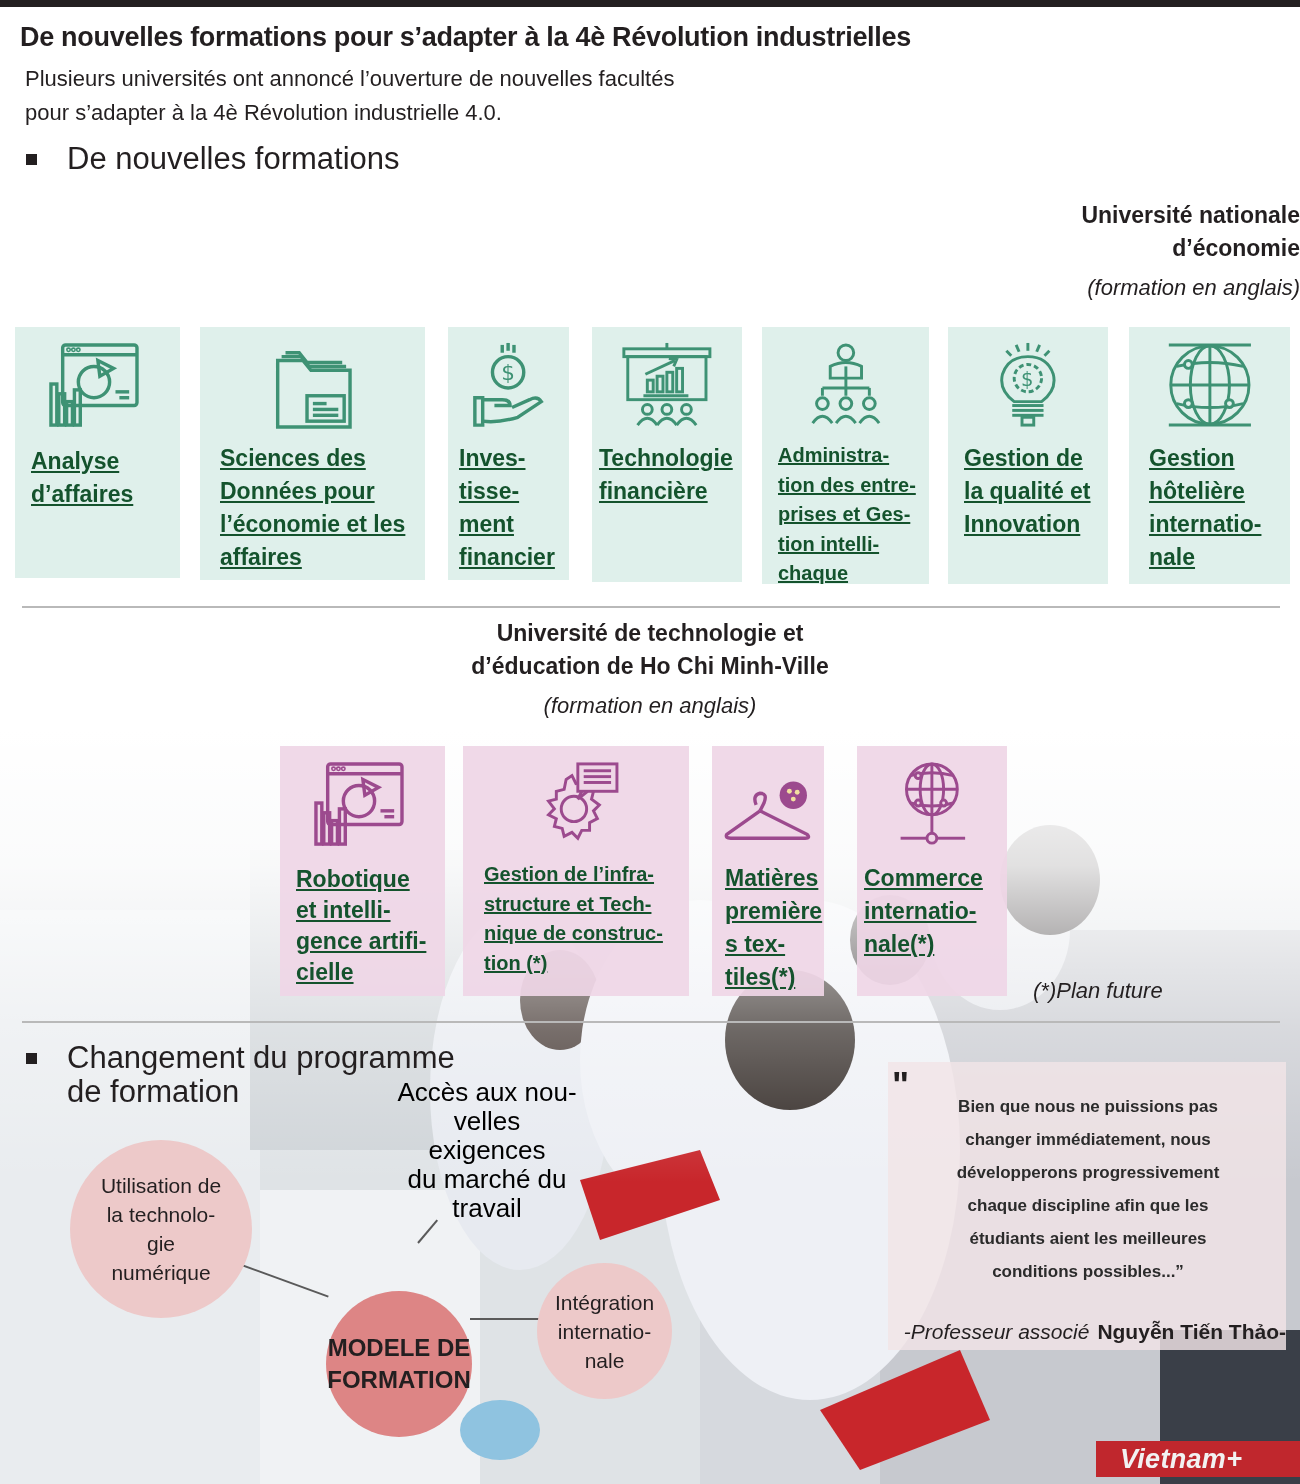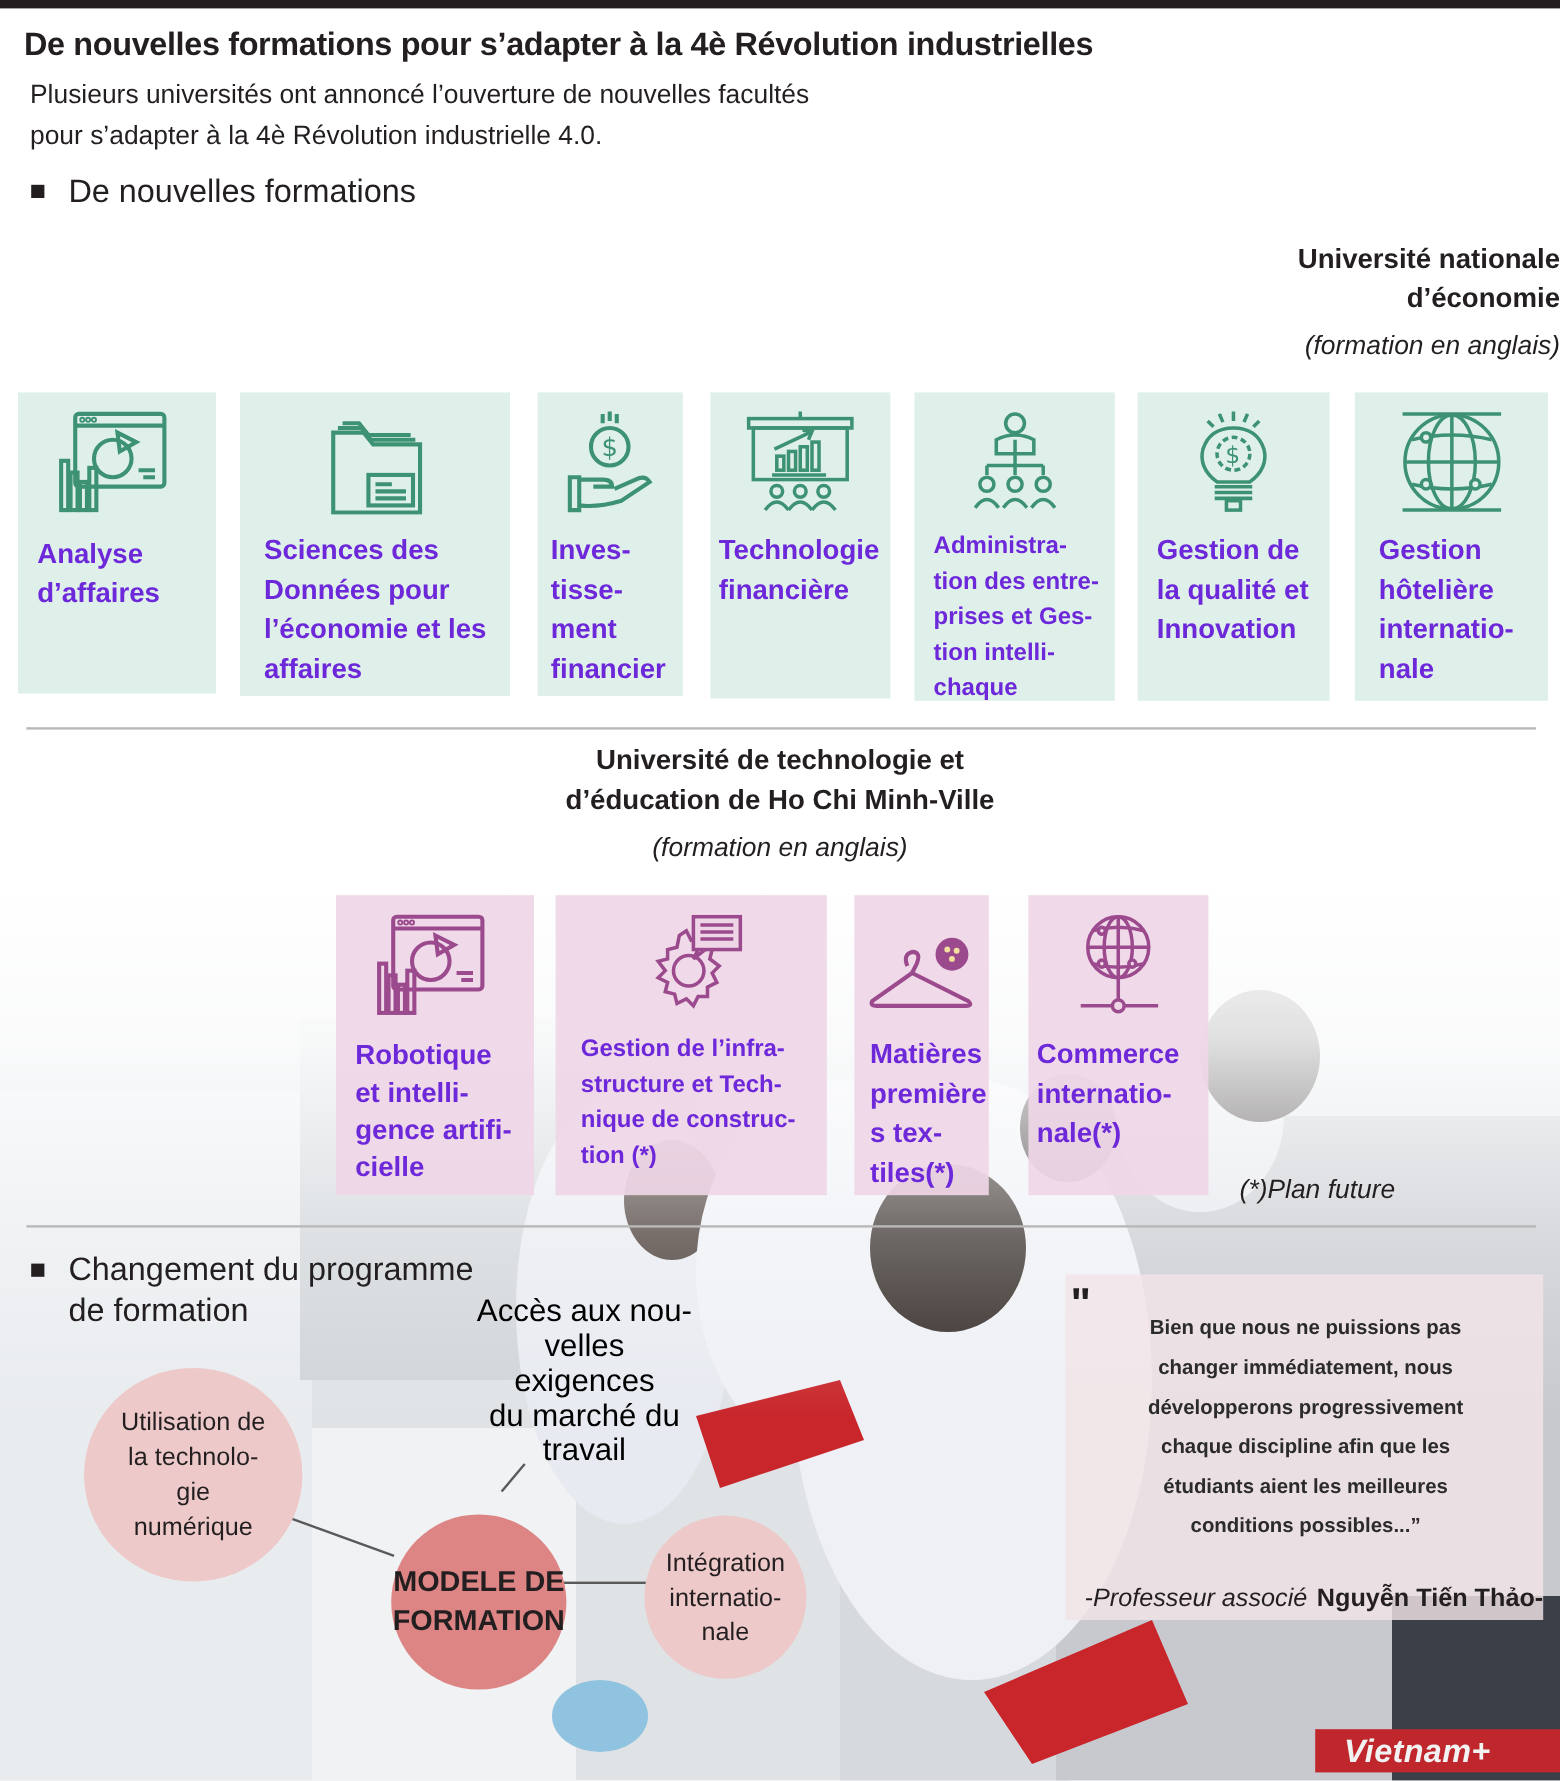--- a/index.html
+++ b/index.html
@@ -3,34 +3,34 @@
 <meta charset="utf-8">
 <style>
   * { box-sizing: border-box; margin: 0; padding: 0; }
   html, body { width: 1300px; height: 1484px; overflow: hidden; background: #ffffff; }
   body { font-family: "Liberation Sans", "DejaVu Sans", sans-serif; color: #231f20; position: relative; }
 
   .topbar { position: absolute; left: 0; top: 0; width: 1300px; height: 7px; background: #231f20; }
 
   .title { position: absolute; left: 20px; top: 22px; font-size: 27px; font-weight: bold; letter-spacing: -0.3px; white-space: nowrap; }
   .subtitle { position: absolute; left: 25px; top: 62px; font-size: 22px; line-height: 34px; color: #231f20; }
-  .section { position: absolute; left: 26px; font-size: 27px; display: flex; align-items: center; gap: 20px; }
+  .section { position: absolute; left: 26px; font-size: 31px; display: flex; align-items: center; gap: 30px; }
   .section .bullet { width: 11px; height: 11px; background: #231f20; display: inline-block; }
   .section .txt { line-height: 34px; }
 
   .uni-head { position: absolute; left: 0; width: 1300px; text-align: center; }
   .uni-head .name { font-size: 23px; font-weight: bold; line-height: 33px; }
   .uni-head .sub { font-size: 22px; font-style: italic; margin-top: 10px; }
 
   .tile { position: absolute; padding: 0; }
   .tile.green { background: #dff0eb; }
   .tile.pink { background: rgba(239, 214, 230, 0.92); }
   .tile .icon { position: absolute; left: 0; right: 0; top: 14px; height: 90px; display: flex; justify-content: center; }
   .tile .icon svg { height: 88px; }
-  .tile .label { position: absolute; font-size: 23px; font-weight: bold; line-height: 33px; color: #6d28d9; }
+  .tile .label { position: absolute; font-size: 23px; font-weight: bold; line-height: 33px; color: #14532d; text-decoration: underline; }
   .tile .label.sm { font-size: 20px; line-height: 29.5px; }
 
   .divider { position: absolute; height: 2px; background: #b9b9b9; }
 
   
   .photo { position: absolute; left: 0; top: 730px; width: 1300px; height: 754px; overflow: hidden; }
   .photo .fade { position: absolute; left: 0; top: 0; width: 1300px; height: 754px;
     background: linear-gradient(to bottom, rgba(255,255,255,1) 0%, rgba(255,255,255,0.85) 18%, rgba(255,255,255,0.3) 40%, rgba(255,255,255,0) 60%); }
   .photo .lab { position: absolute; }
 
@@ -389,21 +389,21 @@
 
 <div class="bubble light" style="left:70px;top:1140px;width:182px;height:178px;">
   <div>
       <div>Utilisation de</div>
       <div>la technolo-</div>
       <div>gie</div>
       <div>numérique</div>
     </div>
 </div>
 
-<div class="bubble dark" style="left:326px;top:1262px;width:146px;height:146px;text-align:center;">
+<div class="bubble dark" style="left:326px;top:1291px;width:146px;height:146px;text-align:center;">
   <div>
       <div>MODELE DE</div>
       <div>FORMATION</div>
     </div>
 </div>
 
 <div class="bubble light" style="left:537px;top:1263px;width:135px;height:136px;">
   <div>
       <div>Intégration</div>
       <div>internatio-</div>

